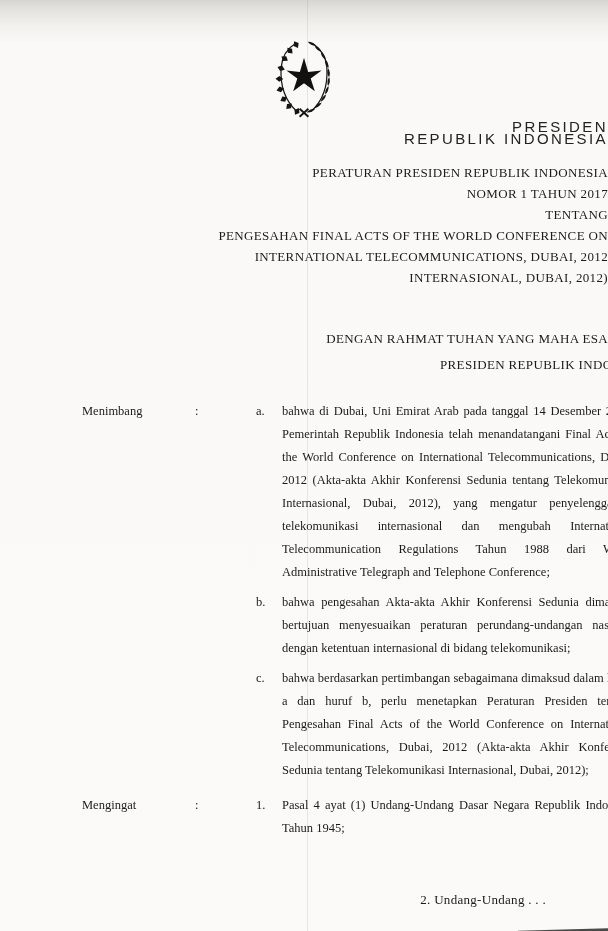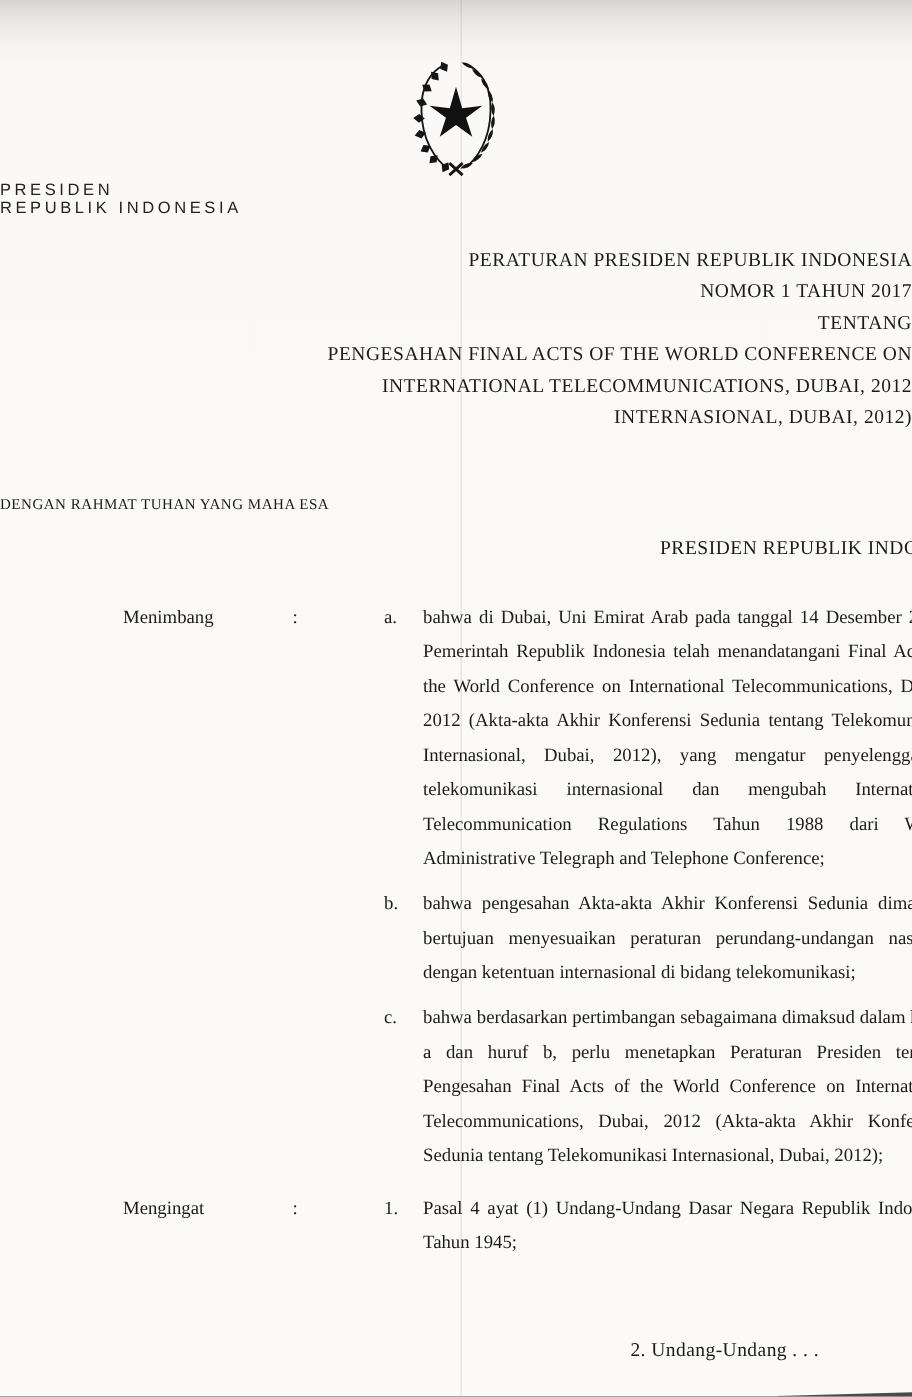--- a/index.html
+++ b/index.html
@@ -9,27 +9,27 @@
     margin:0 auto;
     background:
       linear-gradient(180deg,#d6d5d2 0px,#e4e3e0 10px,#f2f1ee 26px,#faf9f7 44px,#fbfaf8 100%);
     font-family:"Liberation Serif","DejaVu Serif",serif;
     color:#1b1b1b;
     overflow:hidden;
   }
   .fold-line{position:absolute;left:307px;top:0;width:1px;height:931px;background:rgba(110,110,110,.14);}
   .corner-mark{position:absolute;right:-6px;bottom:0px;width:96px;height:3px;background:#4a4a48;transform:rotate(-1.6deg);transform-origin:right bottom;}
   .emblem{position:absolute;top:34px;left:50%;transform:translateX(-50%);}
-  .letterhead{position:absolute;top:121px;left:0;width:100%;text-align:left;
+  .letterhead{position:absolute;top:121px;left:0;width:100%;text-align:right;
     font-family:"Liberation Sans","DejaVu Sans",sans-serif;
-    font-size:11px;letter-spacing:2.4px;line-height:12px;color:#222;}
+    font-size:15px;letter-spacing:2.4px;line-height:12px;color:#222;}
   .title-block{position:absolute;top:162px;left:0;width:100%;text-align:right;
     font-size:13px;line-height:21px;letter-spacing:.35px;}
   .it{}
-  .motto{position:absolute;top:331px;left:0;width:100%;text-align:left;font-size:10px;letter-spacing:.35px;}
+  .motto{position:absolute;top:331px;left:0;width:100%;text-align:right;font-size:13px;letter-spacing:.35px;}
   .actor{position:absolute;top:357px;left:0;width:100%;text-align:right;font-size:13px;letter-spacing:.35px;padding-left:48px;}
   .doc-body{position:absolute;top:400px;left:0;width:608px;font-size:12.5px;line-height:23px;}
   .row{display:flex;align-items:flex-start;gap:45px;}
   .lbl{width:68px;margin-left:82px;flex:none;}
   .col{width:16px;flex:none;}
   .items{flex:none;width:392px;}
   .item{display:flex;margin-bottom:7px;}
   .item:last-child{margin-bottom:0;}
   .mk{width:26px;flex:none;}
   .tx{width:352px;flex:none;text-align:justify;text-justify:inter-word;}

